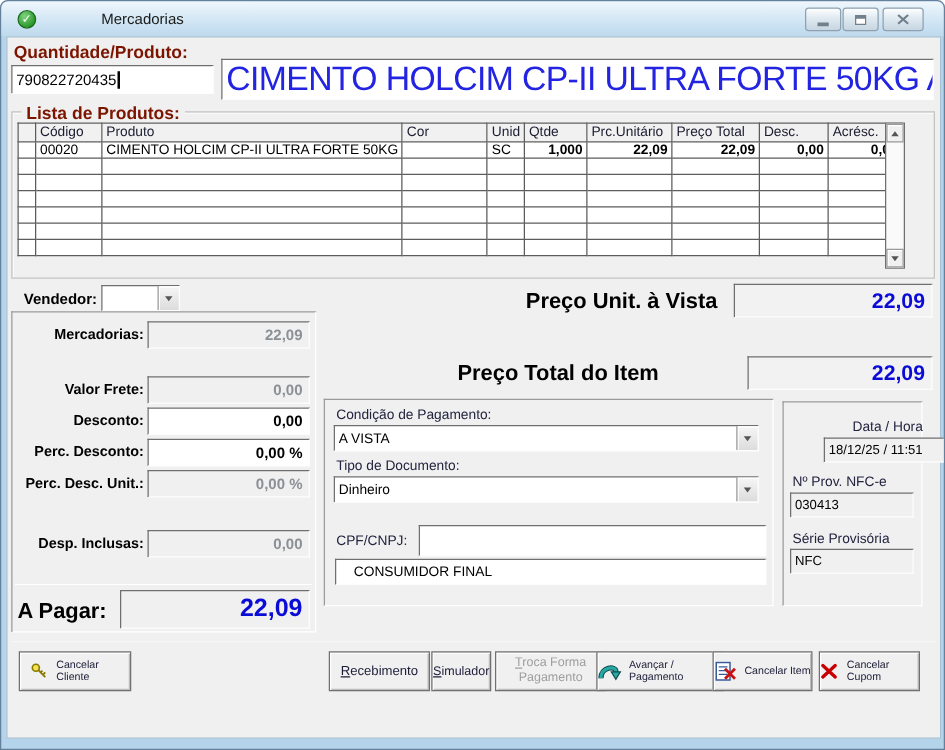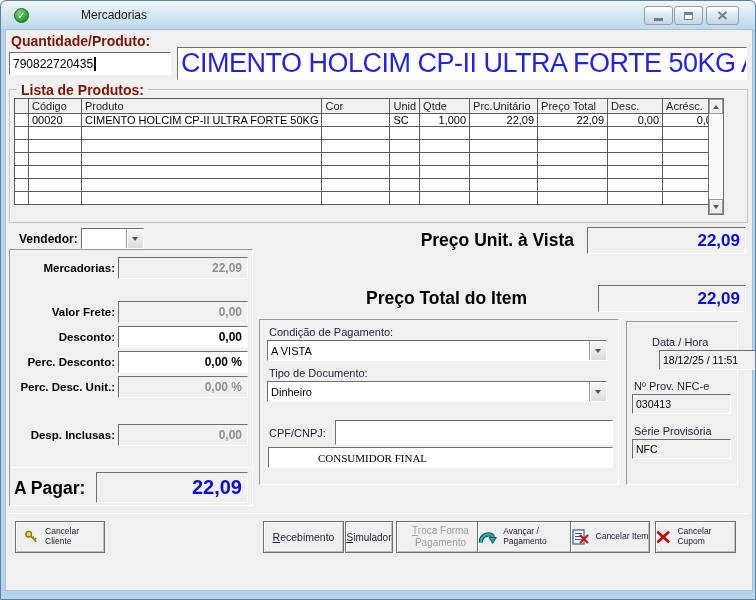--- a/index.html
+++ b/index.html
@@ -58,37 +58,37 @@
   .groupbox-label { position:absolute; background:#f0f0f0; padding:0 4px; }
 
   
   #product-table { position:absolute; left:13px; top:97px; border-collapse:collapse;
                    table-layout:fixed; background:#fff; }
   #product-table th, #product-table td { border:1px solid #5c5c5c; overflow:hidden; white-space:nowrap;
      font-size:11px; padding:0 3px; }
   #product-table th { height:15px; background:#f1f1f1; font-weight:normal; text-align:left; color:#1c1c30; }
   #product-table td { height:13px; color:#000; }
   #product-table { border:1px solid #3c3c3c; }
-  .td-num { text-align:right; }
+  .td-num { text-align:right;font-weight:bold; }
 
   
   #v-scrollbar { left:707px; top:97px; width:16px; height:117px; background:#fafafa;
     border:1px solid #6f6f6f; display:flex; flex-direction:column; justify-content:space-between; }
   .sb-btn { height:15px; background:#f0f0f0; border:1px solid #9a9a9a;
     box-shadow:inset 1px 1px 0 #fff; display:flex; align-items:center; justify-content:center; }
   .tri-up { width:0; height:0; border-left:3.5px solid transparent; border-right:3.5px solid transparent; border-bottom:4.5px solid #555; }
   .tri-down { width:0; height:0; border-left:3.5px solid transparent; border-right:3.5px solid transparent; border-top:4.5px solid #555; }
 
   
   .combo { display:flex; background:#fff; }
   .combo-text { flex:1; font-size:11px; color:#000; padding:2px 3px; display:flex; align-items:center; overflow:hidden; white-space:nowrap; }
   .combo-btn { width:17px; background:linear-gradient(#f6f6f6,#dcdcdc); border-left:1px solid #9a9a9a;
     box-shadow:inset 1px 1px 0 #fff; display:flex; align-items:center; justify-content:center; }
 
-  input.field { font-family:Liberation Serif, serif; font-size:11px; color:#000; border:none; outline:none; width:100%; height:100%; padding:0 4px; background:transparent;margin-left:45px; }
+  input.field { font-family:Liberation Sans, sans-serif; font-size:11px; color:#000; border:none; outline:none; width:100%; height:100%; padding:0 14px; background:transparent; }
 
   u { text-decoration:underline; }
   .divider { background:#d6d6d6; border-bottom:1px solid #ffffff; height:1px; }
 </style>
 </head>
 <body>
 
 <div id="frame">
 
   <div id="titlebar">
@@ -312,21 +312,21 @@
   <div class="abs lbl-navy" style="left:268px; top:426px;">CPF/CNPJ:</div>
   <div class="abs sunken" style="left:334px; top:419px; width:278px; height:25px;">
     <input class="field" value="" style="">
   </div>
   <div class="abs sunken" style="left:267px; top:446px; width:345px; height:21px;">
     <input class="field" value="CONSUMIDOR FINAL" style="">
   </div>
 
   <div class="abs panel" style="left:625px; top:320px; width:112px; height:164px;"></div>
 
-  <div class="abs lbl-navy" style="left:633px; top:335px;padding-left:18px;">Data / Hora</div>
+  <div class="abs lbl-navy" style="left:663px; top:335px;padding-left:18px;">Data / Hora</div>
   <div class="abs sunken txt-field disabled-field" style="left:631px; top:349px; width:99px; height:20px; font-size:10.5px;margin-left:27px;">
       <span>18/12/25 / 11:51</span>
     </div>
 
   <div class="abs lbl-navy" style="left:633px; top:379px;">Nº Prov. NFC-e</div>
   <div class="abs sunken txt-field disabled-field" style="left:631px; top:393px; width:99px; height:20px; font-size:10.5px;">
       <span>030413</span>
     </div>
 
   <div class="abs lbl-navy" style="left:633px; top:424px;">Série Provisória</div>

